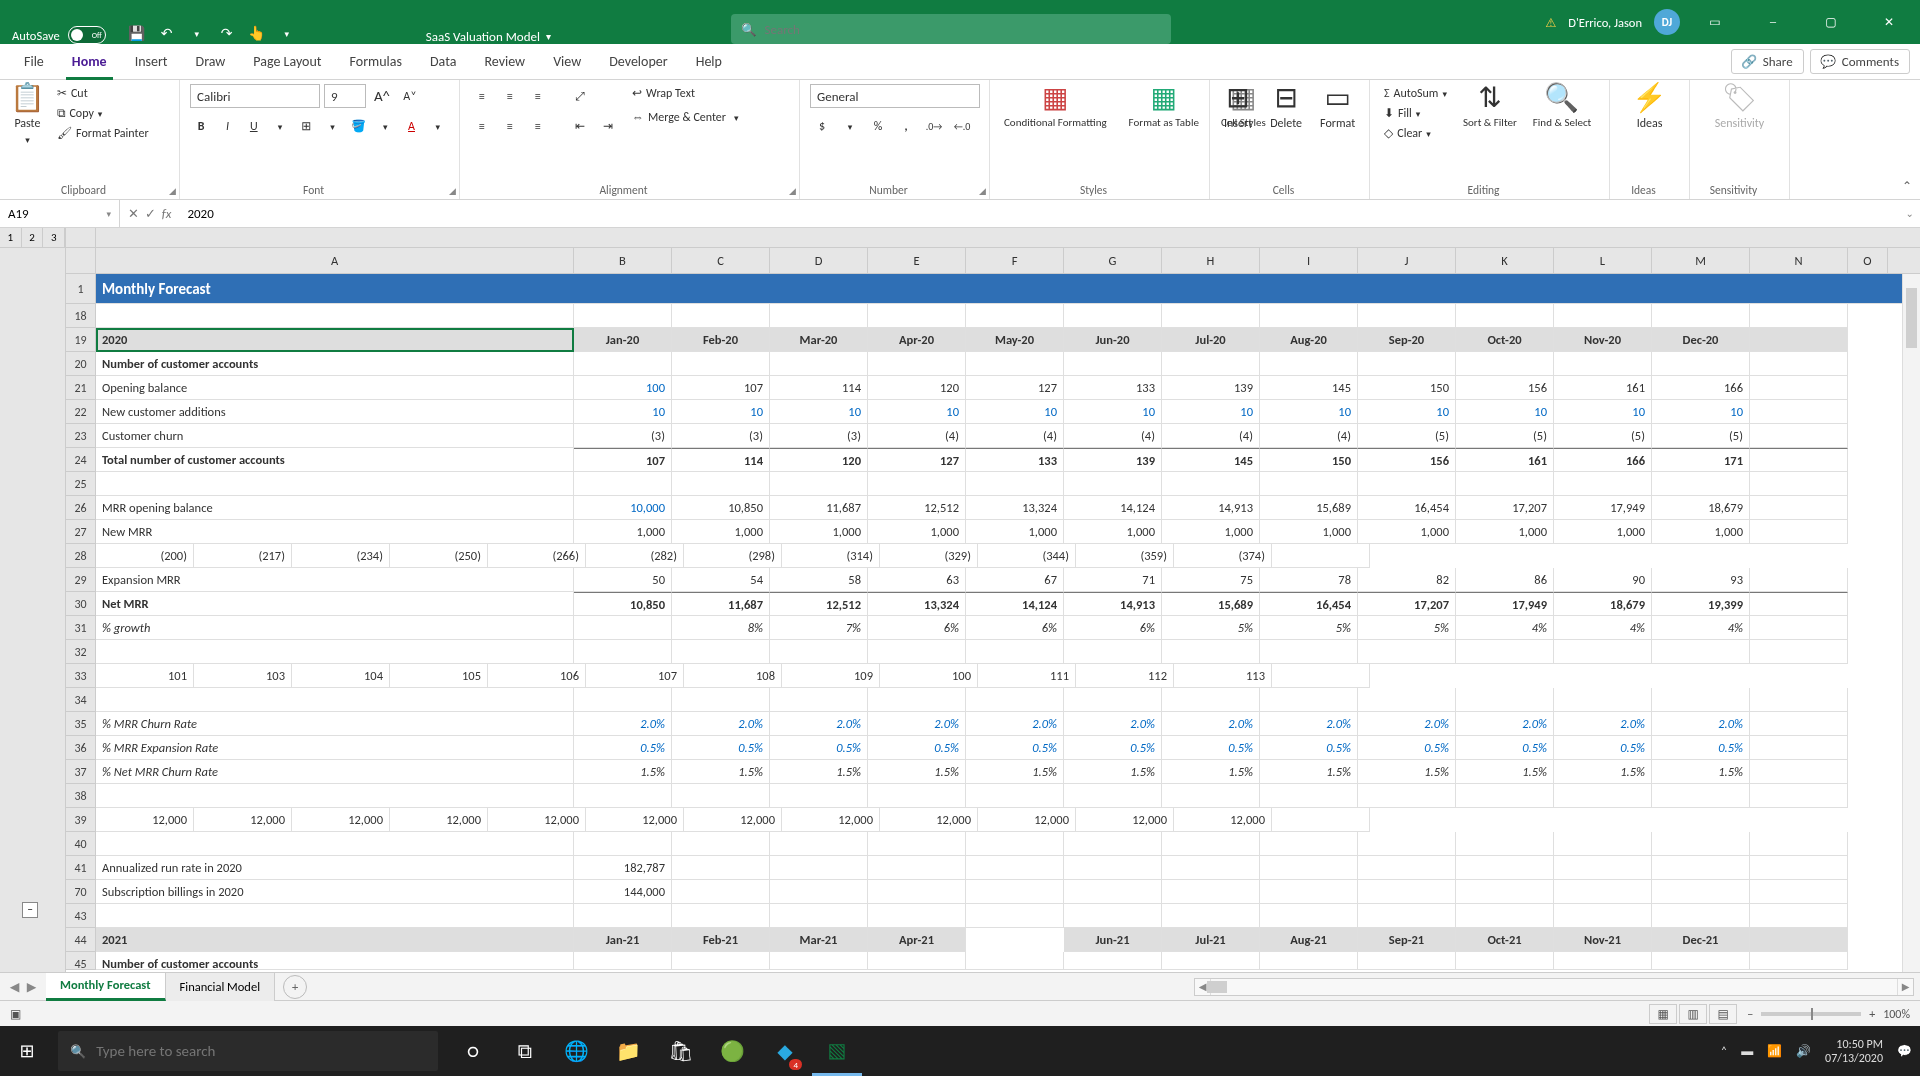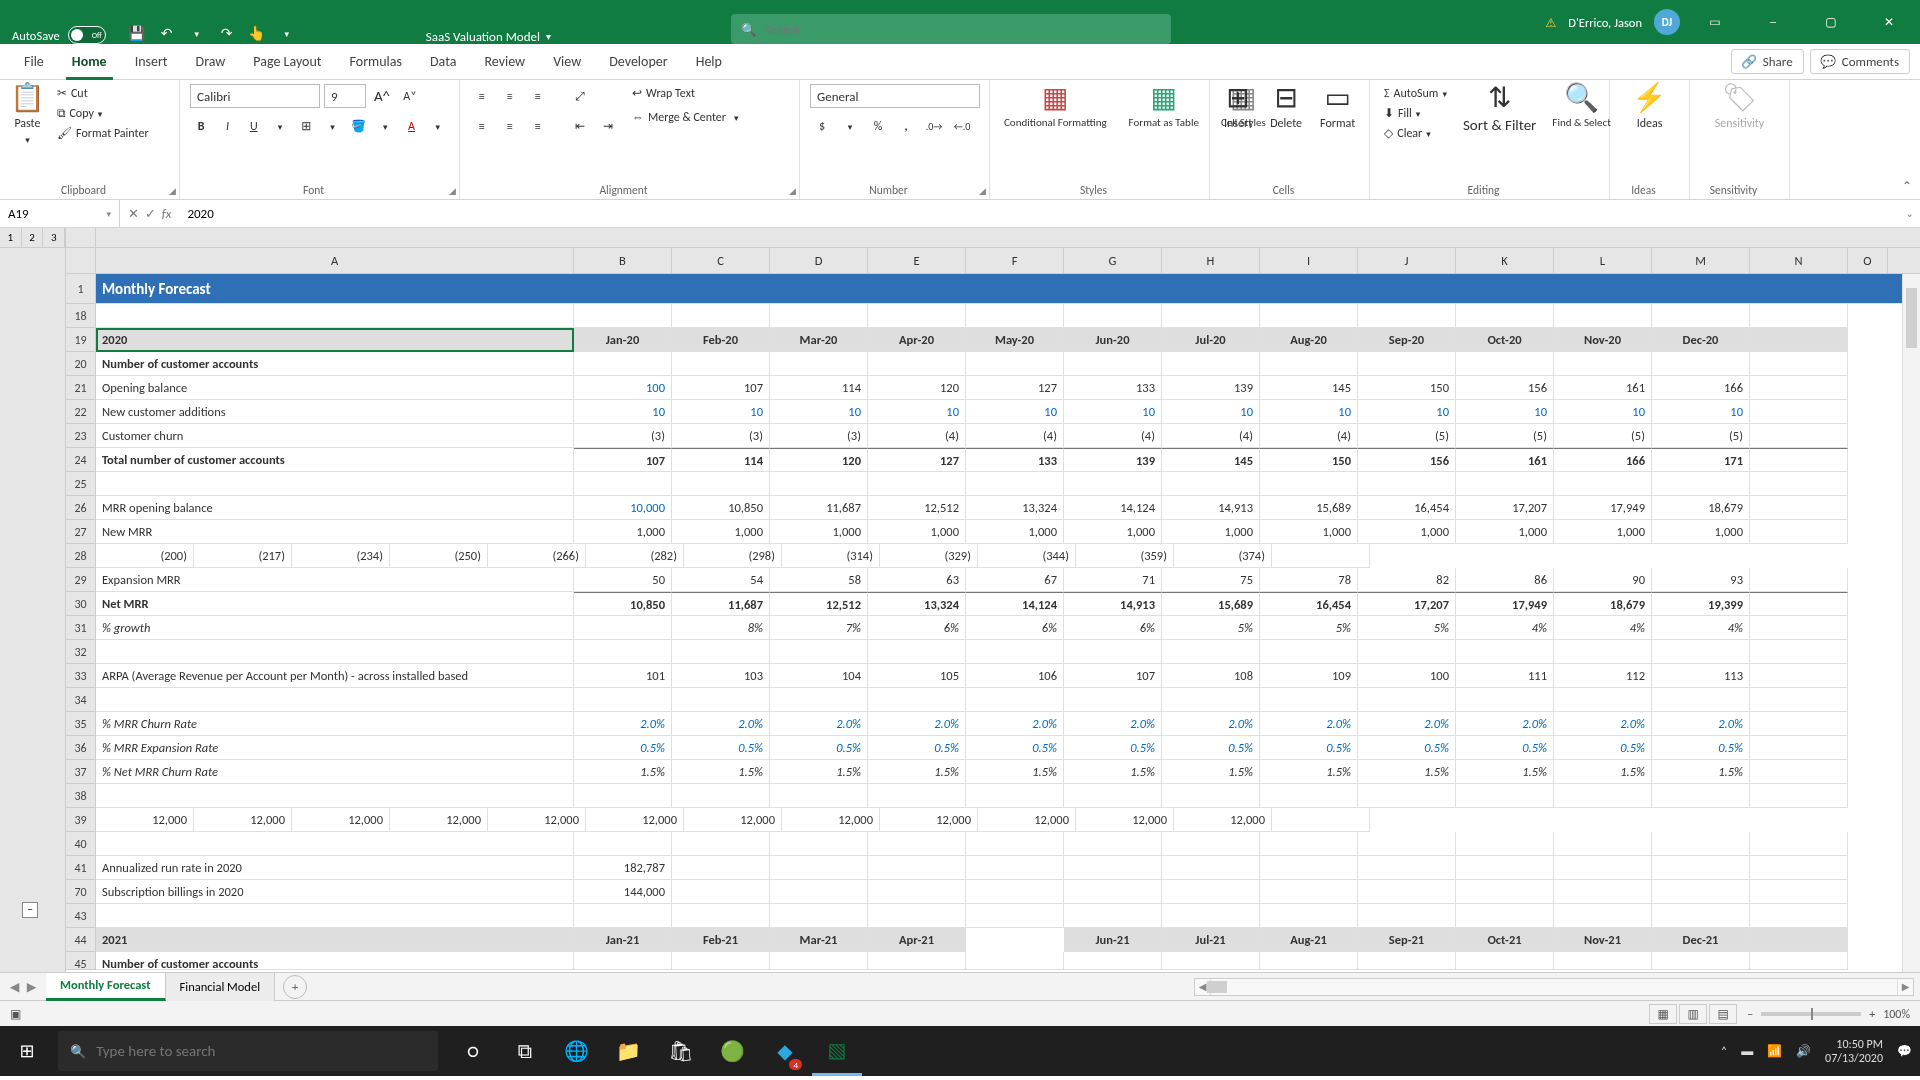--- a/index.html
+++ b/index.html
@@ -13,21 +13,21 @@
 .qat-btn{width:22px;height:22px;display:flex;align-items:center;justify-content:center;border-radius:3px;font-size:14px}
 .title-center{flex:0 0 auto;margin-left:120px;display:flex;align-items:center;gap:6px;font-size:13px}
 .searchbox{margin-left:180px;flex:0 0 440px;height:30px;background:#3b9a6a;border-radius:4px;display:flex;align-items:center;padding:0 10px;gap:8px;color:#dff0e5}
 .searchbox input{background:transparent;border:none;color:#dff0e5;font-size:13px;outline:none;flex:1}
 .title-right{margin-left:auto;display:flex;align-items:center;gap:12px;padding-right:8px}
 .user-badge{width:26px;height:26px;border-radius:50%;background:#4fa8d8;display:flex;align-items:center;justify-content:center;font-size:11px;font-weight:600}
 .win-btn{width:46px;height:44px;display:flex;align-items:center;justify-content:center;font-size:12px}
 
 .ribbon-tabs{height:36px;background:#fff;border-bottom:1px solid #d4d4d4;display:flex;align-items:center;padding:0 10px;font-size:14px;color:#444}
 .ribbon-tab{padding:0 14px;height:36px;display:flex;align-items:center;cursor:pointer}
-.ribbon-tab.active{color:#14532d;font-weight:600;position:relative}
+.ribbon-tab.active{color:#4c1d95;font-weight:600;position:relative}
 .ribbon-tab.active::after{content:"";position:absolute;bottom:0;left:8px;right:8px;height:3px;background:#107c41}
 .ribbon-right{margin-left:auto;display:flex;gap:6px}
 .share-btn{display:flex;align-items:center;gap:5px;padding:4px 10px;border:1px solid #ccc;border-radius:3px;font-size:13px;color:#444}
 
 .ribbon{height:120px;background:#fff;border-bottom:1px solid #d4d4d4;display:flex;font-size:12px;color:#333;position:relative}
 .group{border-right:1px solid #e1e1e1;padding:4px 10px 16px;display:flex;flex-direction:column;justify-content:space-between;position:relative}
 .group-label{position:absolute;bottom:2px;left:0;right:12px;text-align:center;font-size:11.5px;color:#666}
 .group-body{display:flex;gap:8px;flex:1;align-items:flex-start}
 .stack{display:flex;flex-direction:column;gap:2px}
 .btn{padding:2px 4px;display:flex;align-items:center;gap:4px;border-radius:2px;white-space:nowrap;cursor:pointer}
@@ -336,21 +336,21 @@
             <span style="font-size:9px">▾</span>
           </span>
         <span class="btn">
             <span>◇</span>
             <span>Clear</span>
             <span style="font-size:9px">▾</span>
           </span>
       </div>
       <div class="stack" style="align-items:center">
           <span class="icon-lg">⇅</span>
-          <span class="btn" style="font-size:15px;text-align:right;line-height:1.2">Sort &amp; Filter</span>
+          <span class="btn" style="font-size:11px;text-align:right;line-height:1.2">Sort &amp; Filter</span>
         </div>
       <div class="stack" style="align-items:center">
           <span class="icon-lg">🔍</span>
           <span class="btn" style="font-size:11px;text-align:center;line-height:1.2">Find &amp; Select</span>
         </div>
     </div>
     <div class="group-label">Editing</div>
   </div>
 
   <div class="group" style="width:80px">
@@ -676,21 +676,20 @@
           <div class="cell n"></div>
           <div class="cell n"></div>
           <div class="cell n"></div>
           <div class="cell n"></div>
           <div class="cell n"></div>
           <div class="cell n"></div>
           <div class="cell n"></div>
         </div>
         <div class="row-line">
           <div class="rh">33</div>
-          <div class="cell A">ARPA (Average Revenue per Account per Month) - across installed based</div>
           <div class="cell n">101</div>
           <div class="cell n">103</div>
           <div class="cell n">104</div>
           <div class="cell n">105</div>
           <div class="cell n">106</div>
           <div class="cell n">107</div>
           <div class="cell n">108</div>
           <div class="cell n">109</div>
           <div class="cell n">100</div>
           <div class="cell n">111</div>

